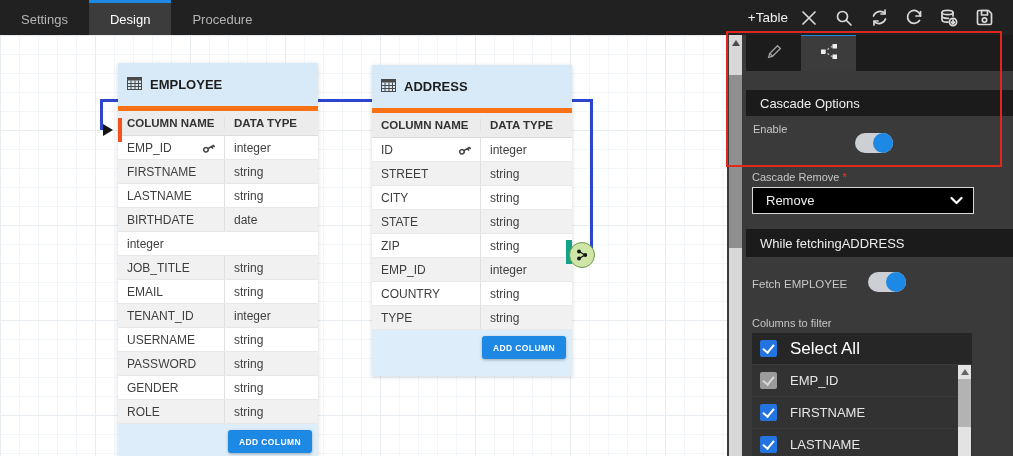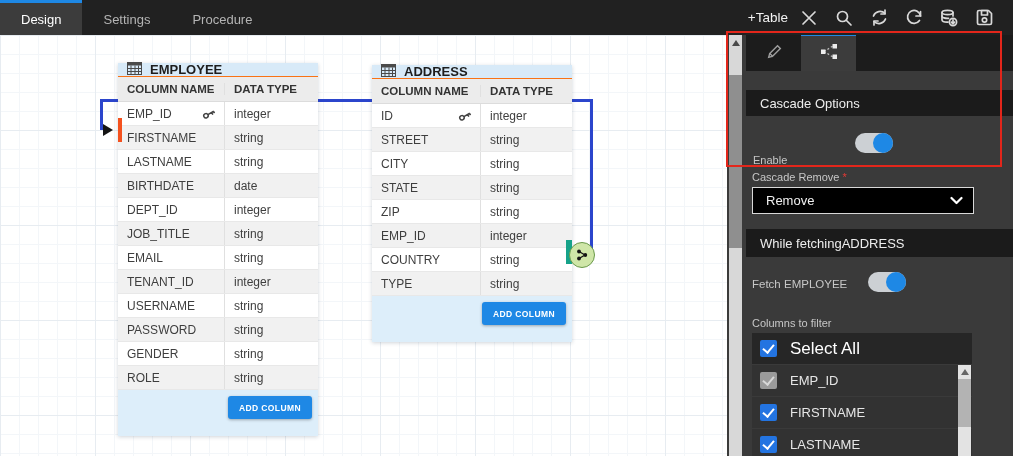--- a/index.html
+++ b/index.html
@@ -25,22 +25,22 @@
       linear-gradient(90deg, #e7ecf1 1px, transparent 1px),
       linear-gradient(#f3f6f9 1px, transparent 1px),
       linear-gradient(90deg, #f3f6f9 1px, transparent 1px);
     background-size:95px 95px, 95px 95px, 19px 19px, 19px 19px; }
 
   .rel-line { position:absolute; background:#2b45cc; z-index:1; }
   .rel-arrow { position:absolute; width:0; height:0; border-top:6px solid transparent; border-bottom:6px solid transparent;
                border-left:10px solid #141414; z-index:4; }
 
   .db-table { position:absolute; width:200px; background:#fff; z-index:2; box-shadow:0 1px 4px rgba(40,60,80,.22); font-size:12px; color:#3e3e3e; }
-  .db-title { height:14px; background:#d8eaf8; display:flex; align-items:center; gap:8px; padding-left:9px;
-              font-size:13px; font-weight:bold; color:#1d1d1d; border-bottom:1px solid #f97316; }
+  .db-title { height:48px; background:#d8eaf8; display:flex; align-items:center; gap:8px; padding-left:9px;
+              font-size:13px; font-weight:bold; color:#1d1d1d; border-bottom:5px solid #f97316; }
   .db-head { height:25px; background:#ececec; display:flex; align-items:center; font-size:11.5px; font-weight:bold; color:#333; border-bottom:1px solid #dcdcdc; }
   .db-row { height:24px; display:flex; align-items:stretch; border-bottom:1px solid #e8e8e8; background:#fff; }
   .db-row.even { background:#f1f1f1; }
   .cell-name { width:107px; display:flex; align-items:center; padding-left:9px; border-right:1px solid #e0e0e0; position:relative; }
   .t-address .cell-name { width:109px; }
   .cell-type { flex:1; display:flex; align-items:center; padding-left:9px; }
   .key-ic { position:absolute; right:8px; top:5px; }
   .db-foot { height:46px; background:#ddeefa; position:relative; }
   .addcol-btn { position:absolute; right:6px; top:6px; height:23px; padding:0 11px; background:#1e88e5; color:#fff;
                 font-size:8.5px; font-weight:bold; letter-spacing:.4px; border:none; border-radius:3px; cursor:pointer;
@@ -94,22 +94,22 @@
   .l-sb-arrow .tri-up { border-bottom-color:#666; }
 
   .highlight-rect { position:absolute; left:726px; top:31px; width:276px; height:136px; border:2px solid #e3261b; z-index:50; pointer-events:none; }
 </style>
 </head>
 <body>
 
 <div id="app">
 
   <div class="toolbar">
+    <div class="tb-tab">Settings</div>
     <div class="tb-tab active">Design</div>
-    <div class="tb-tab">Settings</div>
     <div class="tb-tab">Procedure</div>
     <div class="tb-spacer"></div>
     <div class="tb-add">+Table</div>
     <div class="tb-icons">
       <span class="tb-ic">
         <svg width="18" height="18" viewBox="0 0 18 18">
             <path d="M3 3 L15 15 M15 3 L3 15"></path>
           </svg>
       </span>
       <span class="tb-ic">
@@ -192,21 +192,20 @@
       </div>
       <div class="db-row">
         <span class="cell-name">LASTNAME</span>
         <span class="cell-type">string</span>
       </div>
       <div class="db-row even">
         <span class="cell-name">BIRTHDATE</span>
         <span class="cell-type">date</span>
       </div>
       <div class="db-row">
-        <span class="cell-name">DEPT_ID</span>
         <span class="cell-type">integer</span>
       </div>
       <div class="db-row even">
         <span class="cell-name">JOB_TITLE</span>
         <span class="cell-type">string</span>
       </div>
       <div class="db-row">
         <span class="cell-name">EMAIL</span>
         <span class="cell-type">string</span>
       </div>
@@ -340,21 +339,21 @@
               <rect x="13.5" y="11.5" width="4.5" height="4.5" fill="#ededed"></rect>
             </svg>
         </span>
       </div>
     </div>
 
     <div class="sec-bar bar-cascade">
       <span>Cascade Options</span>
     </div>
 
-    <span class="p-label" style="left:26px; top:154px;">Enable</span>
+    <span class="p-label" style="left:26px; top:123px;">Enable</span>
     <div class="toggle" style="left:128px; top:133px;">
         <span class="knob"></span>
       </div>
 
     <span class="p-label" style="left:25px; top:171px;"><span>Cascade Remove</span><span class="req">*</span></span>
     <div class="dropdown">
       <span class="dd-val">Remove</span>
       <span>
         <svg width="13" height="9" viewBox="0 0 13 9">
             <path d="M1.5 2 L6.5 7 L11.5 2" stroke="#ffffff" stroke-width="2.2" fill="none" stroke-linecap="round" stroke-linejoin="round"></path>

